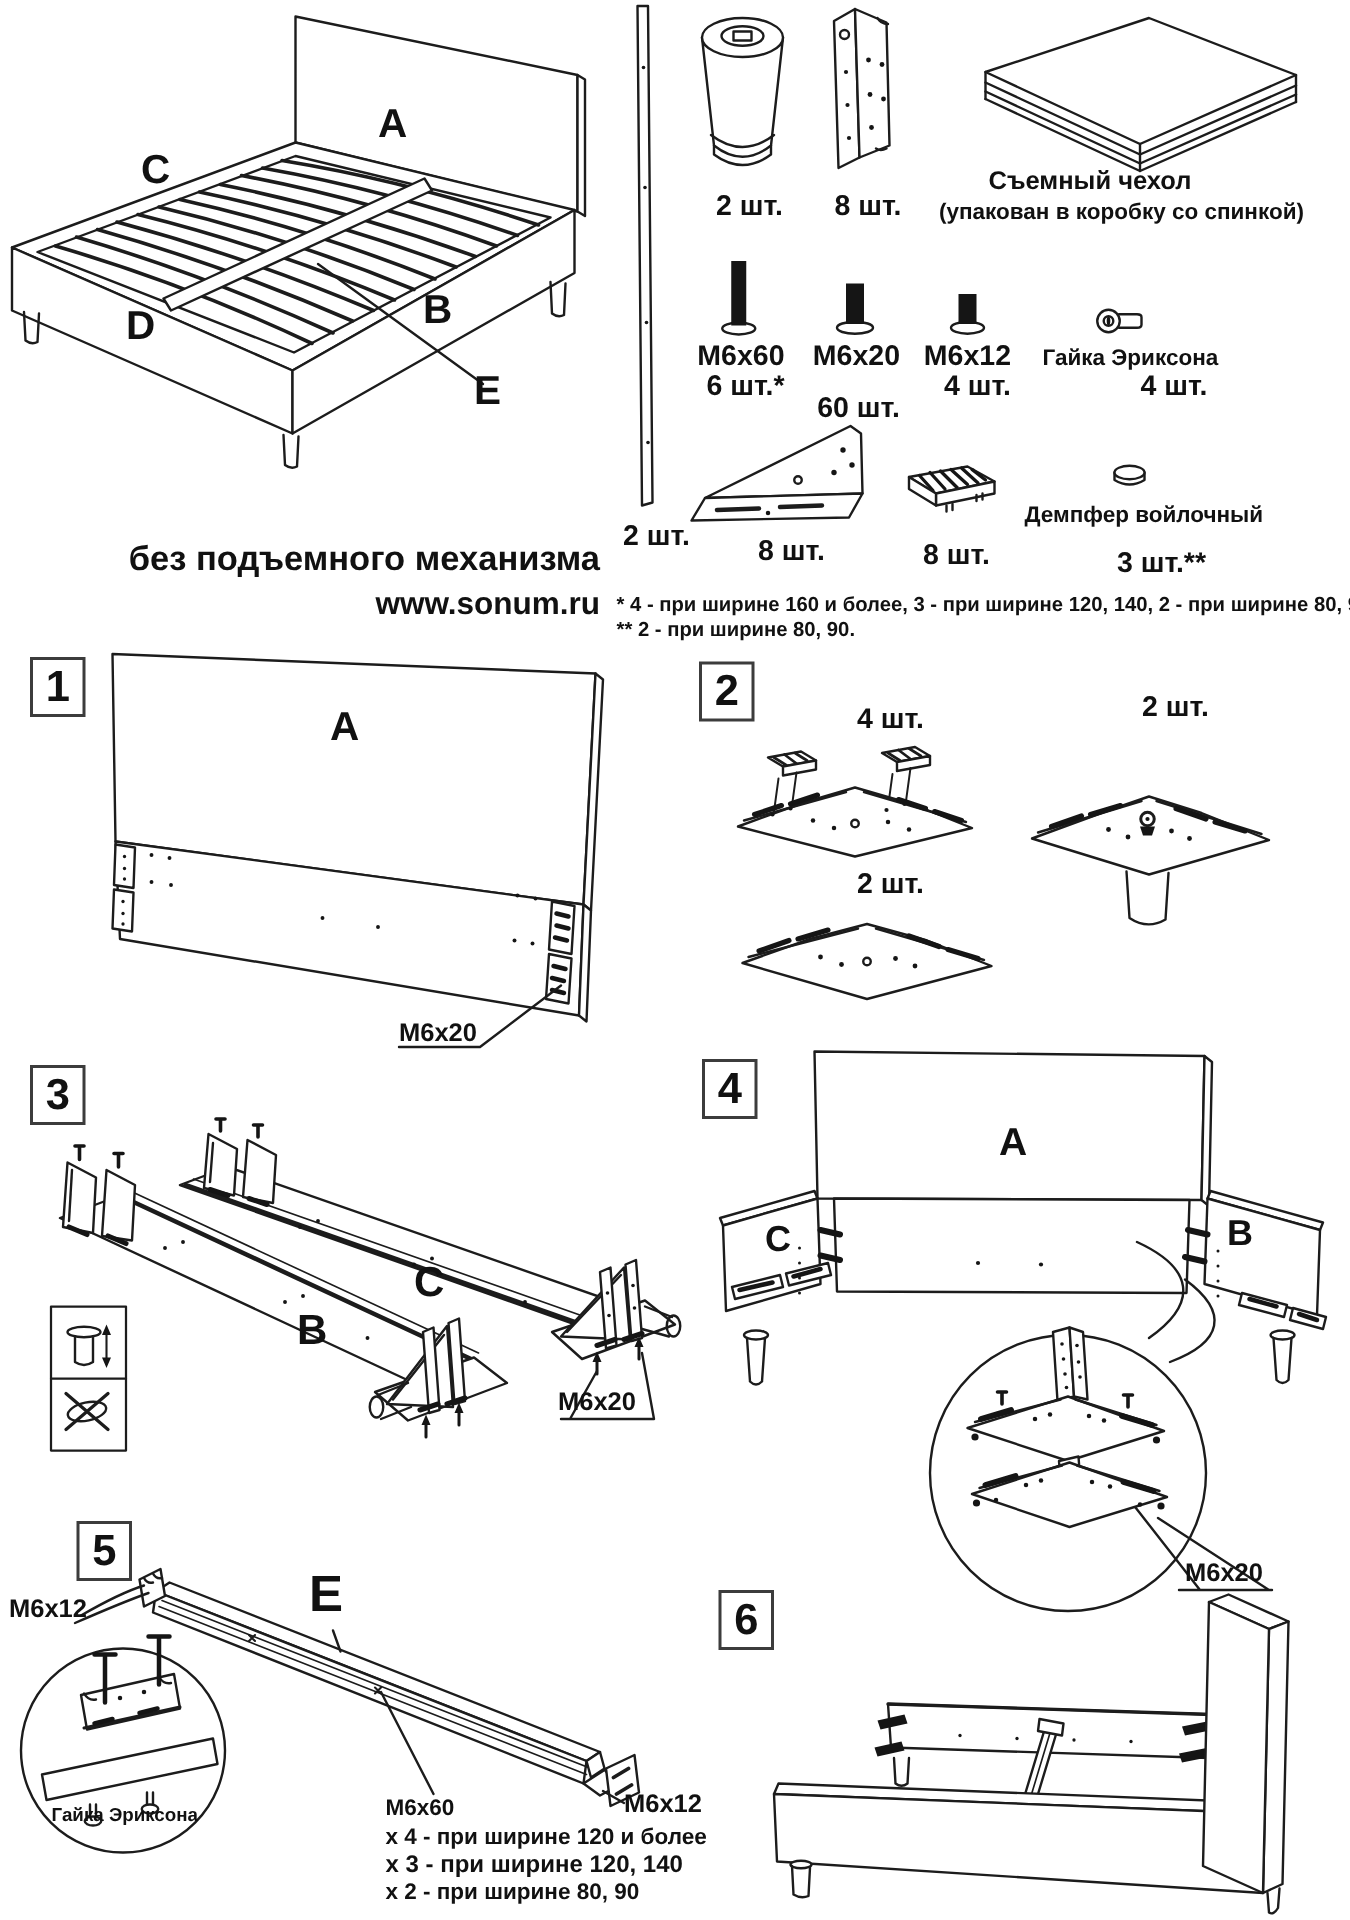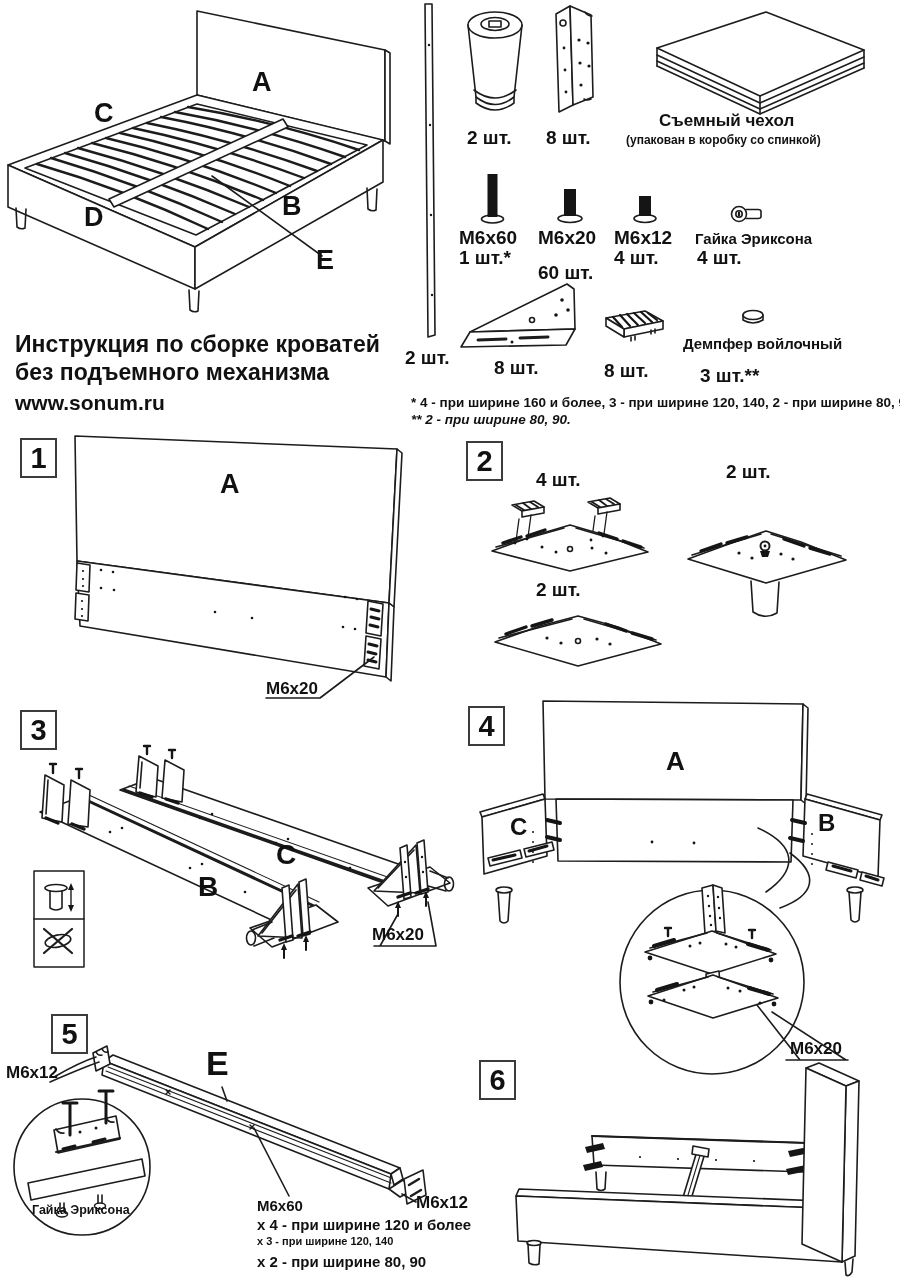--- a/index.html
+++ b/index.html
@@ -1,20 +1,20 @@
 <!DOCTYPE html>
 <html><head>
 <meta charset="utf-8">
 <style>
   html,body{margin:0;padding:0;background:#fff;}
   .sheet{position:relative;width:900px;height:1280px;background:#fff;overflow:hidden;
          font-family:"Liberation Sans","DejaVu Sans",sans-serif;color:#111;}
   svg.art{position:absolute;left:0;top:0;}
   .t{position:absolute;font-weight:700;color:#111;white-space:nowrap;line-height:1.05;}
-  .c{text-align:left;}
+  .c{text-align:right;}
   .stepnum{position:absolute;width:33px;height:36px;border:2px solid #3c3c3c;background:#fff;
            display:flex;align-items:center;justify-content:center;
            font-size:29px;font-weight:700;color:#111;}
 </style>
 </head>
 <body>
 
 <div class="sheet">
 
 <svg class="art" width="900" height="1280" viewBox="0 0 900 1280" stroke="#1c1c1c" fill="none" stroke-width="1.6" stroke-linecap="round" stroke-linejoin="round">
@@ -473,46 +473,45 @@
     <path d="M845,1262 L846,1275 M853,1259 L852,1272 M846,1275 Q849,1277 852,1272"></path>
   </g>
 </svg>
 
 <div class="t" style="left:252px;top:68px;font-size:27px;">A</div>
 <div class="t" style="left:94px;top:99px;font-size:27px;">C</div>
 <div class="t" style="left:282px;top:192px;font-size:27px;">B</div>
 <div class="t" style="left:84px;top:203px;font-size:27px;">D</div>
 <div class="t" style="left:316px;top:246px;font-size:27px;">E</div>
 
-<div class="t c" style="left:15px;top:332px;width:385px;font-size:23px;">Инструкция по сборке кроватей</div>
 <div class="t c" style="left:15px;top:360px;width:385px;font-size:23px;">без подъемного механизма</div>
 <div class="t c" style="left:15px;top:392px;width:385px;font-size:21px;">www.sonum.ru</div>
 
 <div class="t c" style="left:405px;top:348px;width:55px;font-size:19px;">2 шт.</div>
 <div class="t c" style="left:467px;top:128px;width:55px;font-size:19px;">2 шт.</div>
 <div class="t c" style="left:546px;top:128px;width:55px;font-size:19px;">8 шт.</div>
 <div class="t" style="left:659px;top:112px;font-size:17px;">Съемный чехол</div>
-<div class="t" style="left:626px;top:134px;font-size:12px;">(упакован в коробку со спинкой)</div>
+<div class="t" style="left:626px;top:134px;font-size:15px;">(упакован в коробку со спинкой)</div>
 
 <div class="t c" style="left:459px;top:228px;width:64px;font-size:19px;">M6x60</div>
-<div class="t c" style="left:459px;top:248px;width:64px;font-size:19px;">1 шт.*</div>
+<div class="t c" style="left:459px;top:248px;width:64px;font-size:19px;">6 шт.*</div>
 <div class="t c" style="left:538px;top:228px;width:62px;font-size:19px;">M6x20</div>
 <div class="t c" style="left:538px;top:248px;width:62px;font-size:19px;margin-top:15px;">60 шт.</div>
 <div class="t c" style="left:614px;top:228px;width:60px;font-size:19px;">M6x12</div>
 <div class="t c" style="left:614px;top:248px;width:60px;font-size:19px;">4 шт.</div>
 <div class="t c" style="left:695px;top:231px;width:112px;font-size:15px;">Гайка Эриксона</div>
 <div class="t c" style="left:697px;top:248px;width:108px;font-size:19px;">4 шт.</div>
 
 <div class="t c" style="left:494px;top:358px;width:56px;font-size:19px;">8 шт.</div>
 <div class="t c" style="left:604px;top:361px;width:56px;font-size:19px;">8 шт.</div>
 <div class="t c" style="left:683px;top:336px;width:140px;font-size:15px;">Демпфер войлочный</div>
 <div class="t c" style="left:700px;top:366px;width:104px;font-size:19px;">3 шт.**</div>
 
 <div class="t" style="left:411px;top:396px;font-size:13.5px;">* 4 - при ширине 160 и более, 3 - при ширине 120, 140, 2 - при ширине 80, 90.</div>
-<div class="t" style="left:411px;top:413px;font-size:13.5px;font-style:italic;">** 2 - при ширине 80, 90.</div>
+<div class="t" style="left:411px;top:413px;font-size:13.5px;">** 2 - при ширине 80, 90.</div>
 
 <div class="stepnum" style="left:20px;top:438px;">1</div>
 <div class="stepnum" style="left:466px;top:441px;">2</div>
 <div class="stepnum" style="left:20px;top:710px;">3</div>
 <div class="stepnum" style="left:468px;top:706px;">4</div>
 <div class="stepnum" style="left:51px;top:1014px;">5</div>
 <div class="stepnum" style="left:479px;top:1060px;">6</div>
 
 <div class="t" style="left:220px;top:470px;font-size:27px;">A</div>
 <div class="t" style="left:266px;top:680px;font-size:17px;">M6x20</div>
@@ -529,16 +528,16 @@
 <div class="t" style="left:510px;top:814px;font-size:24px;">C</div>
 <div class="t" style="left:818px;top:810px;font-size:24px;">B</div>
 <div class="t" style="left:790px;top:1040px;font-size:17px;">M6x20</div>
 
 <div class="t" style="left:206px;top:1046px;font-size:34px;">E</div>
 <div class="t" style="left:6px;top:1064px;font-size:17px;">M6x12</div>
 <div class="t" style="left:416px;top:1194px;font-size:17px;">M6x12</div>
 <div class="t c" style="left:32px;top:1204px;width:100px;font-size:12.5px;">Гайка Эриксона</div>
 <div class="t" style="left:257px;top:1198px;font-size:15px;">M6x60</div>
 <div class="t" style="left:257px;top:1217px;font-size:15px;">x 4 - при ширине 120 и более</div>
-<div class="t" style="left:257px;top:1236px;font-size:11px;">x 3 - при ширине 120, 140</div>
+<div class="t" style="left:257px;top:1236px;font-size:16px;">x 3 - при ширине 120, 140</div>
 <div class="t" style="left:257px;top:1254px;font-size:15px;">x 2 - при ширине 80, 90</div>
 
 </div>
 
 </body></html>

